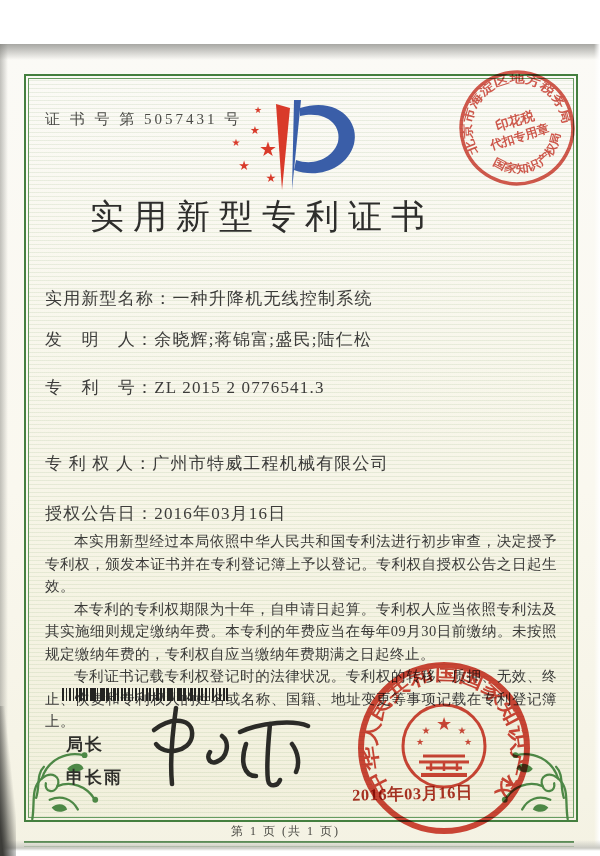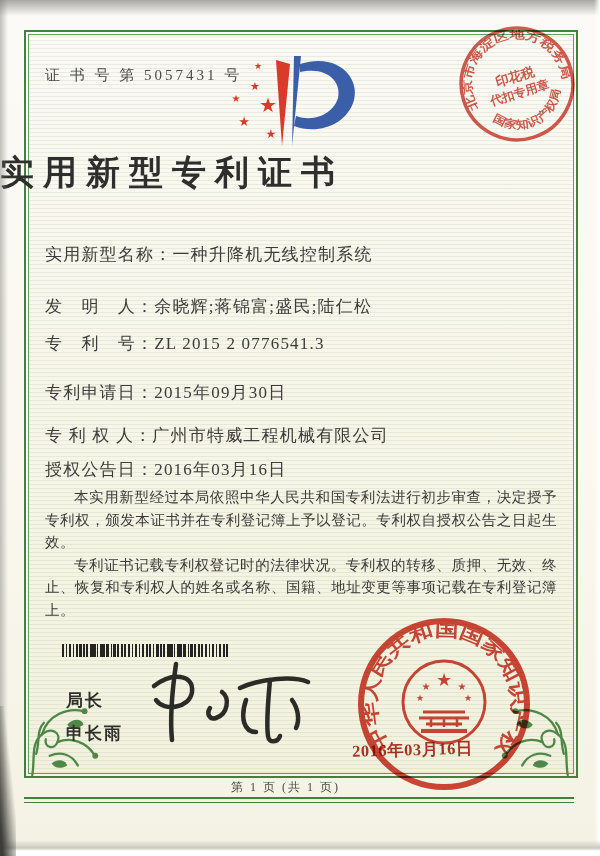--- a/index.html
+++ b/index.html
@@ -4,20 +4,21 @@
 <style>
   html,body{margin:0;padding:0;}
   body{
     width:600px;height:856px;position:relative;overflow:hidden;
     background:#ffffff;
     font-family:"Liberation Serif","DejaVu Serif",serif;
   }
   .paper{
     position:absolute;inset:0;
     background:linear-gradient(180deg,#fbfaf6 0%,#faf8ef 55%,#f4f2e3 100%);
+    margin-top:44px;
   }
   .scan-top{position:absolute;top:0;left:0;right:0;height:16px;
     background:linear-gradient(to bottom,#a7a7a3,rgba(255,255,255,0));}
   .scan-left{position:absolute;top:0;left:0;bottom:0;width:8px;
     background:linear-gradient(to right,rgba(120,120,115,.45),rgba(255,255,255,0));}
   .scan-right{position:absolute;top:0;right:0;bottom:0;width:6px;
     background:linear-gradient(to left,#ffffff,rgba(255,255,255,0));}
   .scan-bottom{position:absolute;left:0;right:0;bottom:0;height:16px;
     background:linear-gradient(to top,#ffffff 0 5px,#c9c9c2 8px,rgba(255,255,255,0));}
   .scan-bl{position:absolute;left:0;bottom:0;width:16px;height:150px;
@@ -40,22 +41,22 @@
   .flourish{position:absolute;width:88px;height:92px;}
   .flourish.bl{left:28px;top:686px;}
   .flourish.br{left:484px;top:686px;transform:scaleX(-1);}
 
   .cert-no{
     position:absolute;left:45px;top:66px;
     font-size:15px;letter-spacing:3px;color:#4a4a46;
   }
   .logo{position:absolute;left:228px;top:50px;width:150px;height:106px;}
   .title{
-    position:absolute;left:0;top:150px;width:524px;
-    font-size:34px;font-weight:bold;letter-spacing:9px;color:#2e2e2c;
+    position:absolute;left:0;top:150px;width:524px;text-align:center;
+    font-size:34px;font-weight:normal;letter-spacing:9px;color:#2e2e2c;
   }
   .field{
     position:absolute;left:45px;font-size:17px;color:#3c3c3a;
     letter-spacing:1.2px;white-space:nowrap;
   }
   .field .lbl{display:inline-block;}
   .paras{
     position:absolute;left:45px;top:486px;width:512px;
     font-size:14.5px;line-height:22.5px;color:#3a3a38;text-align:justify;
   }
@@ -145,38 +146,36 @@
       <text x="30" y="19" font-size="9">★</text>
       <text x="43" y="88" font-size="12">★</text>
     </g>
   </svg>
 
   <div class="title">实用新型专利证书</div>
 
   <div class="field" style="top:243px">
     <span class="lbl">实用新型名称：</span><span>一种升降机无线控制系统</span>
   </div>
-  <div class="field" style="top:295px">
+  <div class="field" style="top:284px">
     <span class="lbl">发　明　人：</span><span>余晓辉;蒋锦富;盛民;陆仁松</span>
   </div>
   <div class="field" style="top:332px">
     <span class="lbl">专　利　号：</span><span>ZL 2015 2 0776541.3</span>
   </div>
-  <div class="field" style="top:381px">
-    <span class="lbl">专利申请日：</span><span>2015年09月30日</span>
-  </div>
-  <div class="field" style="top:424px">
+  <div class="field" style="top:408px">
     <span class="lbl">专 利 权 人：</span><span>广州市特威工程机械有限公司</span>
   </div>
   <div class="field" style="top:458px">
     <span class="lbl">授权公告日：</span><span>2016年03月16日</span>
   </div>
 
   <div class="paras">
     <p>本实用新型经过本局依照中华人民共和国专利法进行初步审查，决定授予专利权，颁发本证书并在专利登记簿上予以登记。专利权自授权公告之日起生效。</p>
+    <p>本专利的专利权期限为十年，自申请日起算。专利权人应当依照专利法及其实施细则规定缴纳年费。本专利的年费应当在每年09月30日前缴纳。未按照规定缴纳年费的，专利权自应当缴纳年费期满之日起终止。</p>
     <p>专利证书记载专利权登记时的法律状况。专利权的转移、质押、无效、终止、恢复和专利权人的姓名或名称、国籍、地址变更等事项记载在专利登记簿上。</p>
   </div>
 
   <div class="barcode"></div>
 
   <div class="signoff">
     <div>局长</div>
     <div>申长雨</div>
   </div>
 

